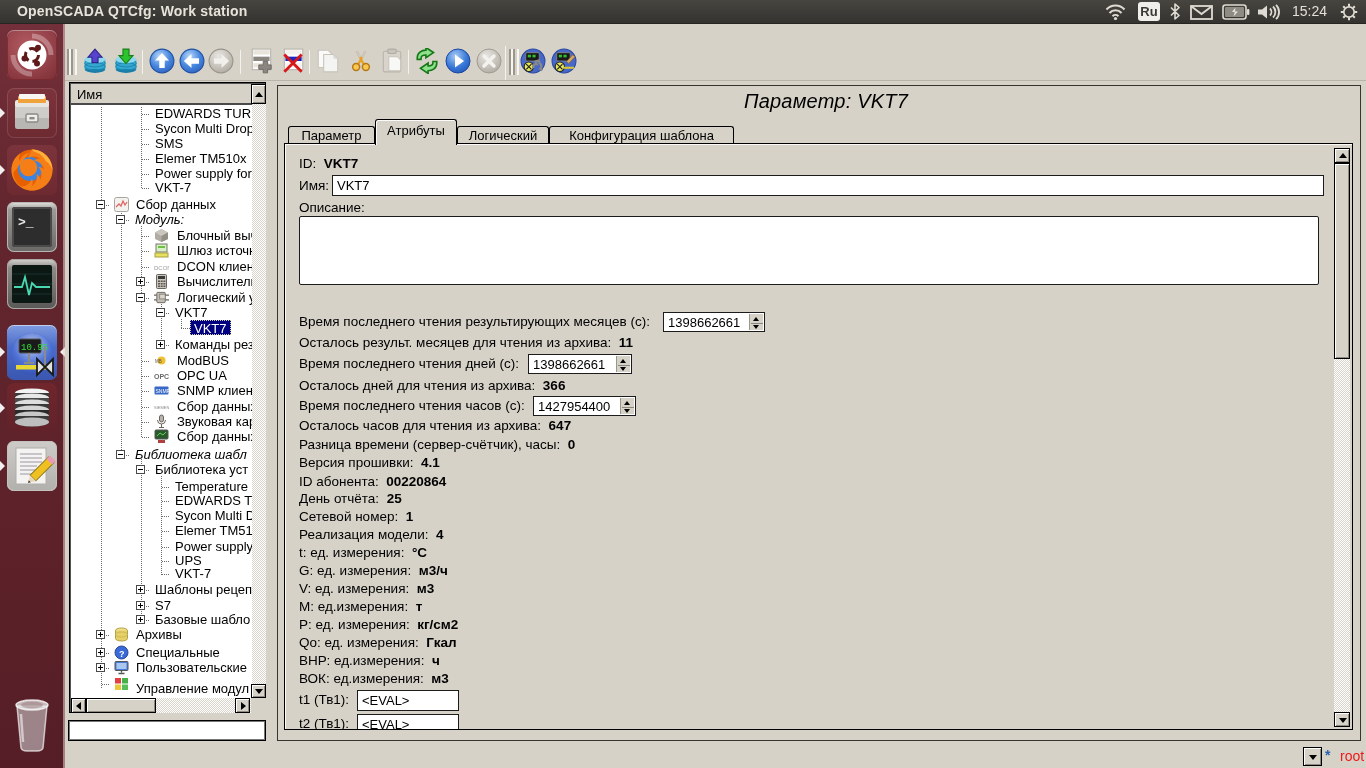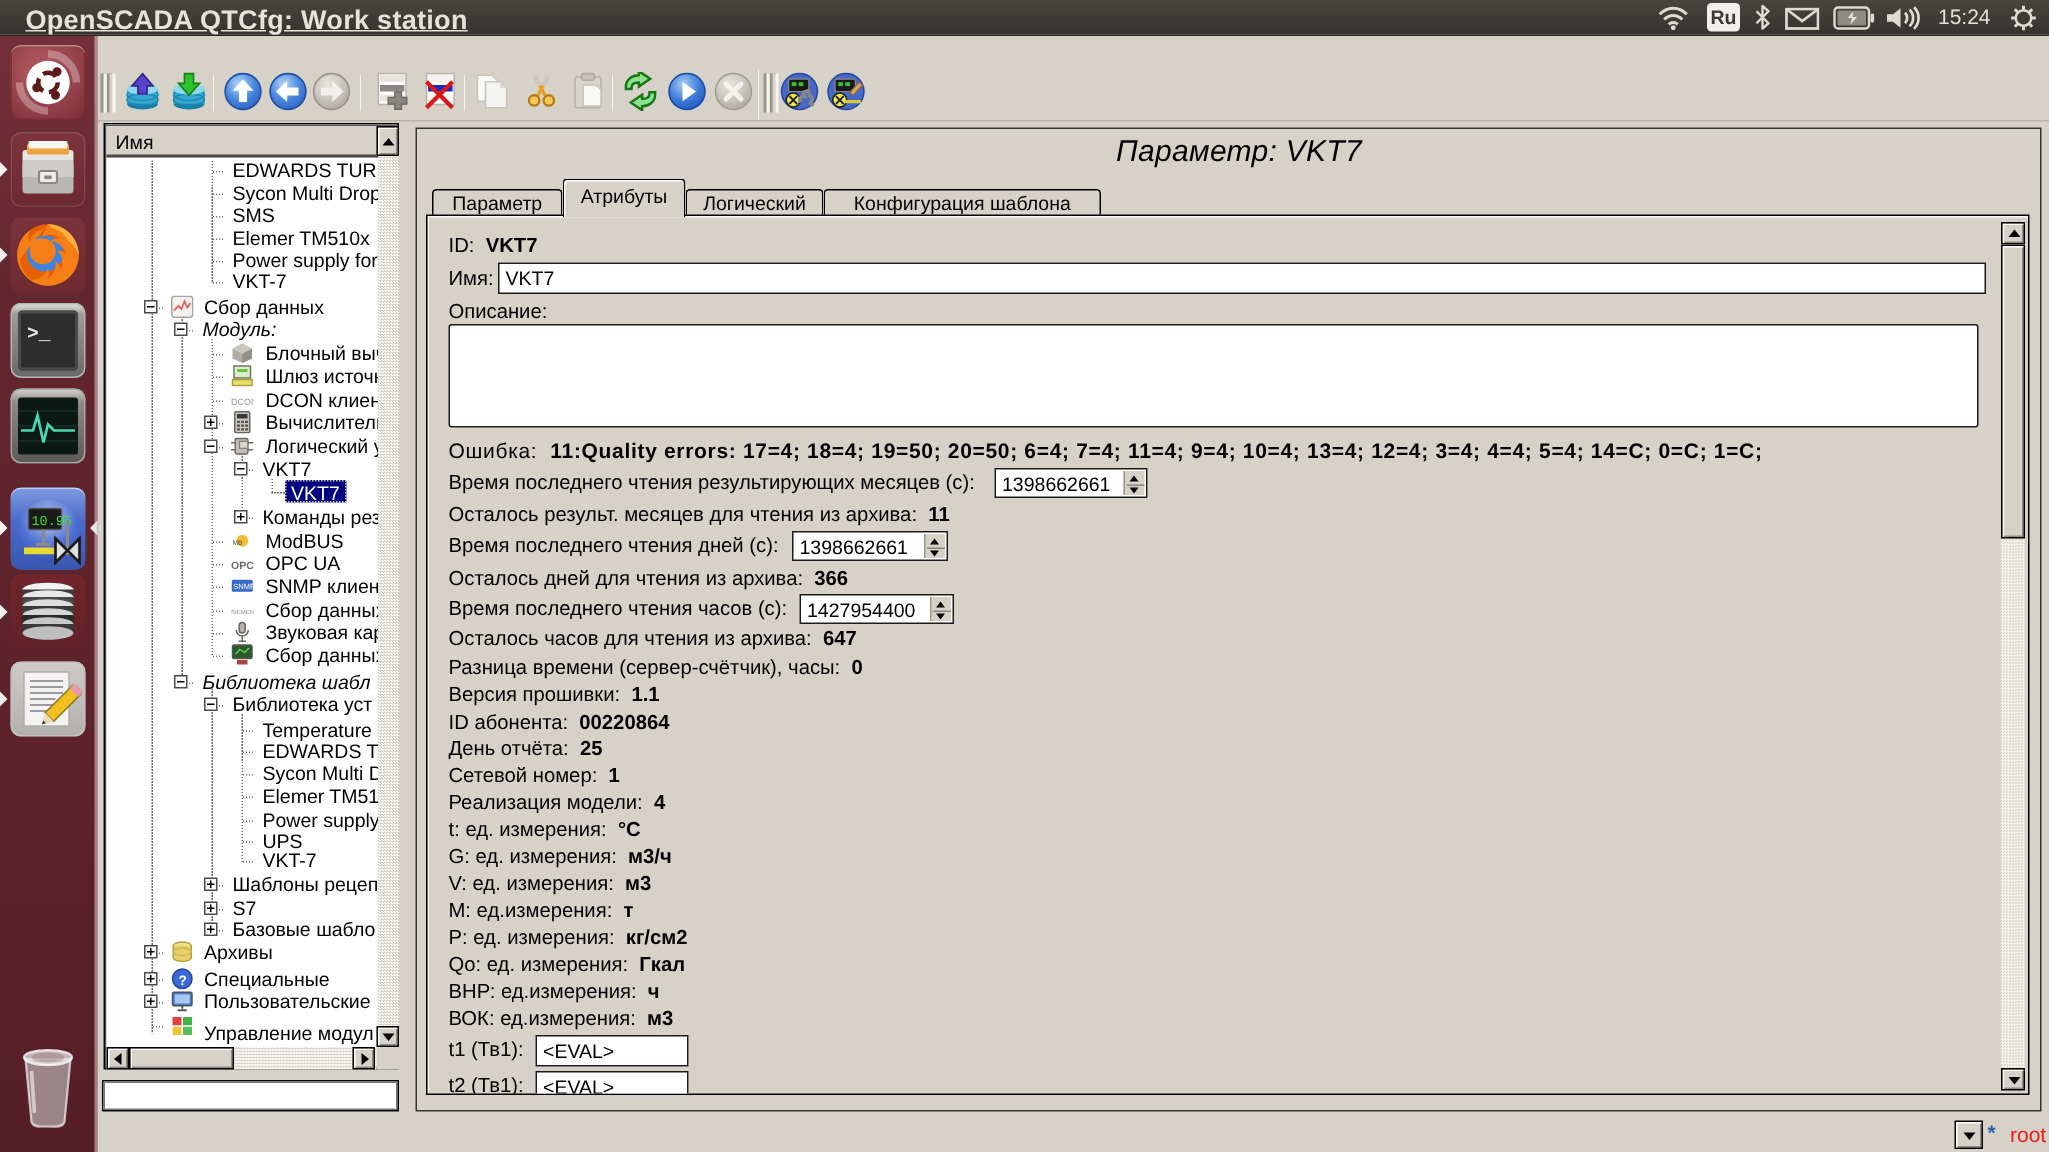--- a/index.html
+++ b/index.html
@@ -1,18 +1,18 @@
 <!DOCTYPE html>
 <html><head><meta charset="utf-8">
 <style>
 * { margin:0; padding:0; box-sizing:border-box; }
 html,body { width:1366px; height:768px; overflow:hidden; background:#d6d2c8; font-family:"Liberation Sans",sans-serif; }
 .abs { position:absolute; }
 #topbar { position:absolute; left:0; top:0; width:1366px; height:24px; background:linear-gradient(#46453f,#3c3b37 55%,#34332f); color:#dfdbd2; z-index:50; border-bottom:1px solid #262520; }
-#wtitle { position:absolute; left:17px; top:3px; font-size:18px; font-weight:bold; color:#e7e3da; letter-spacing:0.2px;text-decoration:underline; }
+#wtitle { position:absolute; left:17px; top:3px; font-size:14px; font-weight:bold; color:#e7e3da; letter-spacing:0.2px; }
 #tray { position:absolute; left:0; top:0; width:1366px; height:24px; }
 #launcher { position:absolute; left:0; top:24px; width:65px; height:744px; background:linear-gradient(180deg,#74303a 0%,#63262e 25%,#5c2129 70%,#551e26 100%); z-index:40; }
 #launcher::after { content:""; position:absolute; right:0; top:0; width:2px; height:744px; background:rgba(230,210,210,0.55); }
 .tile { position:absolute; left:7px; width:50px; height:50px; border-radius:7px; }
 .larrow { position:absolute; left:0; width:0; height:0; border-top:5px solid transparent; border-bottom:5px solid transparent; border-left:5px solid #f2f0ee; }
 .rarrow { position:absolute; right:0; width:0; height:0; border-top:5px solid transparent; border-bottom:5px solid transparent; border-right:5px solid #f2f0ee; }
 #app { position:absolute; left:65px; top:24px; width:1301px; height:744px; background:#d6d2c8; }
 #menubar { position:absolute; left:0; top:0; width:1301px; height:22px; font-size:13px; color:#000; }
 #menubar span { position:absolute; top:3px; }
 #menubar u { text-decoration:underline; }
@@ -549,21 +549,20 @@
 <div class="tab" style="left:10px;top:40px;width:87px;height:18px;line-height:17px;border-radius:3px 3px 0 0;">Параметр</div>
 <div class="tab" style="left:179px;top:40px;width:92px;height:18px;line-height:17px;border-radius:3px 3px 0 0;">Логический</div>
 <div class="tab" style="left:271px;top:40px;width:185px;height:18px;line-height:17px;border-radius:3px 3px 0 0;">Конфигурация шаблона</div>
 <div class="tab" style="left:97px;top:33px;width:82px;height:26px;line-height:22px;z-index:5;border-radius:3px 3px 0 0;box-shadow:inset 1px 1px 0 #fbfaf8;">Атрибуты</div>
 <div id="tabpane">
 <div class="lbl" style="left:14px;top:12px">ID:&nbsp; <b>VKT7</b></div>
 <div class="lbl" style="left:14px;top:34px">Имя:</div>
 <div class="inp" style="left:47px;top:31px;width:992px;height:21px;">VKT7</div>
 <div class="lbl" style="left:14px;top:56px">Описание:</div>
 <div class="inp" style="left:14px;top:72px;width:1020px;height:69px;border-radius:2px;"></div>
-<div class="lbl" style="left:14px;top:148px;font-size:14px;letter-spacing:0.45px">Ошибка:&nbsp; <b>11:Quality errors: 17=4; 18=4; 19=50; 20=50; 6=4; 7=4; 11=4; 9=4; 10=4; 13=4; 12=4; 3=4; 4=4; 5=4; 14=C; 0=C; 1=C;</b></div>
 <div class="lbl" style="left:14px;top:170px">Время последнего чтения результирующих месяцев (с):</div>
 <div class="spin" style="left:378px;top:168px;width:102px;height:20px;">
         <span class="num">1398662661</span>
         <span class="btns">
           <span class="tri-up" style="left:3px;top:3px;border-left-width:3px;border-right-width:3px;border-bottom-width:4px;"></span>
           <span style="position:absolute;left:1px;top:8.5px;width:12px;height:1px;background:#8a867e"></span>
           <span class="tri-dn" style="left:3px;top:11px;border-left-width:3px;border-right-width:3px;border-top-width:4px;"></span>
         </span>
       </div>
 <div class="lbl" style="left:14px;top:212px">Время последнего чтения дней (с):</div>
@@ -581,21 +580,21 @@
         <span class="btns">
           <span class="tri-up" style="left:3px;top:3px;border-left-width:3px;border-right-width:3px;border-bottom-width:4px;"></span>
           <span style="position:absolute;left:1px;top:8.5px;width:12px;height:1px;background:#8a867e"></span>
           <span class="tri-dn" style="left:3px;top:11px;border-left-width:3px;border-right-width:3px;border-top-width:4px;"></span>
         </span>
       </div>
 <div class="lbl" style="left:14px;top:191px">Осталось результ. месяцев для чтения из архива:&nbsp; <b>11</b></div>
 <div class="lbl" style="left:14px;top:234px">Осталось дней для чтения из архива:&nbsp; <b>366</b></div>
 <div class="lbl" style="left:14px;top:274px">Осталось часов для чтения из архива:&nbsp; <b>647</b></div>
 <div class="lbl" style="left:14px;top:293px">Разница времени (сервер-счётчик), часы:&nbsp; <b>0</b></div>
-<div class="lbl" style="left:14px;top:311px">Версия прошивки:&nbsp; <b>1.1</b></div>
+<div class="lbl" style="left:14px;top:311px">Версия прошивки:&nbsp; <b>4.1</b></div>
 <div class="lbl" style="left:14px;top:330px">ID абонента:&nbsp; <b>00220864</b></div>
 <div class="lbl" style="left:14px;top:347px">День отчёта:&nbsp; <b>25</b></div>
 <div class="lbl" style="left:14px;top:365px">Сетевой номер:&nbsp; <b>1</b></div>
 <div class="lbl" style="left:14px;top:383px">Реализация модели:&nbsp; <b>4</b></div>
 <div class="lbl" style="left:14px;top:401px">t: ед. измерения:&nbsp; <b>°C</b></div>
 <div class="lbl" style="left:14px;top:419px">G: ед. измерения:&nbsp; <b>м3/ч</b></div>
 <div class="lbl" style="left:14px;top:437px">V: ед. измерения:&nbsp; <b>м3</b></div>
 <div class="lbl" style="left:14px;top:455px">M: ед.измерения:&nbsp; <b>т</b></div>
 <div class="lbl" style="left:14px;top:473px">P: ед. измерения:&nbsp; <b>кг/см2</b></div>
 <div class="lbl" style="left:14px;top:491px">Qo: ед. измерения:&nbsp; <b>Гкал</b></div>

